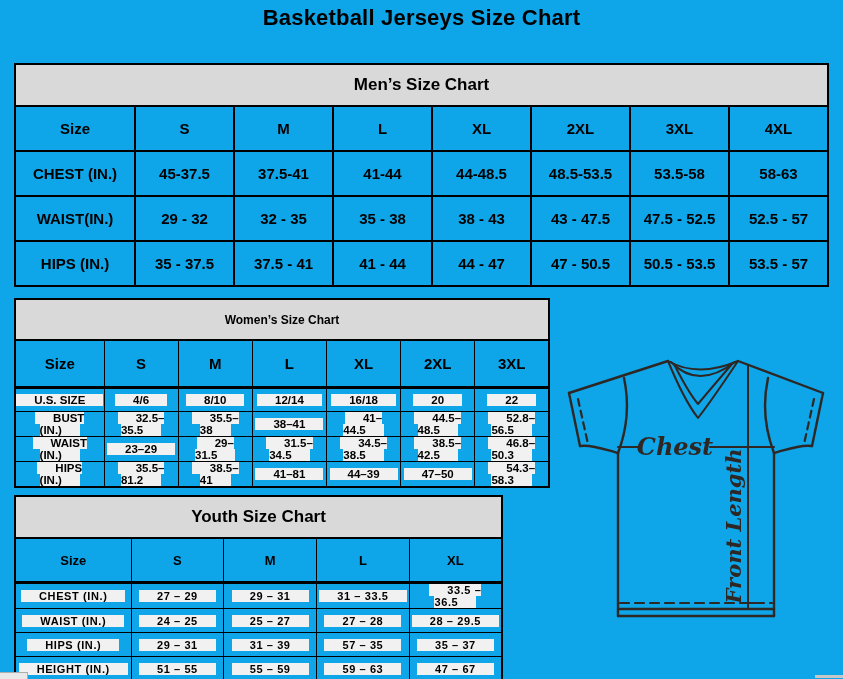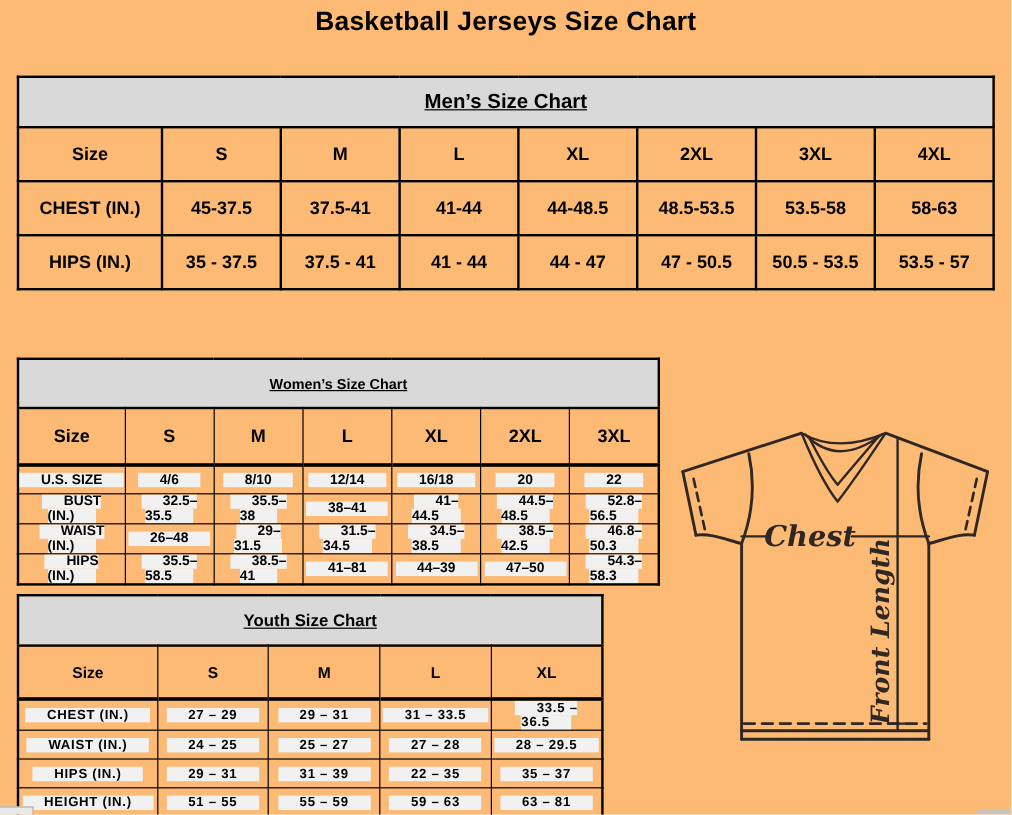--- a/index.html
+++ b/index.html
@@ -2,54 +2,54 @@
 <html style="--table-header-bg: #d9d9d9; --border-color: #000000; --diagram-stroke: #2e2723;"><head>
 <meta charset="utf-8">
 <style>
   :root{
     --table-header-bg:#d9d9d9;
     --border-color:#000000;
     --diagram-stroke:#2e2723;
   }
   html,body{margin:0;padding:0;background:#ffffff;}
   #screen{
-    position:relative;width:843px;height:679px;background:#fdba74;
+    position:relative;width:843px;height:679px;background:#0ea5e9;
     overflow:hidden;font-family:"Liberation Sans",sans-serif;color:#000;
   }
   .abs{position:absolute;}
   #page-title{
     top:5px;left:0;width:843px;text-align:center;
     font-size:22px;font-weight:bold;letter-spacing:0.2px;
   }
   table.size-table{
     border-collapse:collapse;table-layout:fixed;
     font-family:"Liberation Sans",sans-serif;font-weight:bold;
     text-align:center;color:#000;
   }
   table.size-table th,table.size-table td{
     border-style:solid;border-color:var(--border-color);
     padding:0;overflow:hidden;vertical-align:middle;
   }
-  tr.band th{background:var(--table-header-bg);text-decoration:underline;}
+  tr.band th{background:var(--table-header-bg);}
   
   table.men{width:815px;}
   table.men th,table.men td{border-width:2px;font-size:15px;}
   table.men tr.band th{height:40px;font-size:17px;}
   table.men tr.cols th{height:43px;}
   table.men tbody td{height:43px;}
   
   table.women{width:536px;border:2px solid var(--border-color);}
   table.women th,table.women td{border-width:1px;}
   table.women tr.band th{height:39px;font-size:12px;border-bottom-width:2px;}
   table.women tr.cols th{height:45px;font-size:15px;border-bottom-width:3px;}
   table.women tbody td{height:22px;font-size:11.5px;}
   
   table.youth{width:489px;border:2px solid var(--border-color);}
   table.youth th,table.youth td{border-width:1px;}
-  table.youth tr.band th{height:40px;font-size:14px;border-bottom-width:2px;}
+  table.youth tr.band th{height:40px;font-size:17px;border-bottom-width:2px;}
   table.youth tr.cols th{height:42px;font-size:13px;border-bottom-width:3px;}
   table.youth tbody td{height:23px;font-size:11px;letter-spacing:0.6px;}
   .hl{background:#f1f1f1;padding:0 18px;}
   
   #jersey-diagram{left:564px;top:358px;width:268px;height:268px;}
   #jersey-diagram svg{display:block;}
   .serif-label{
     font-family:"DejaVu Serif",serif;font-style:italic;font-weight:bold;
     fill:var(--diagram-stroke);
   }
@@ -97,20 +97,30 @@
           <td>CHEST (IN.)</td>
           <td>45-37.5</td>
           <td>37.5-41</td>
           <td>41-44</td>
           <td>44-48.5</td>
           <td>48.5-53.5</td>
           <td>53.5-58</td>
           <td>58-63</td>
         </tr>
         <tr>
+          <td>WAIST(IN.)</td>
+          <td>29 - 32</td>
+          <td>32 - 35</td>
+          <td>35 - 38</td>
+          <td>38 - 43</td>
+          <td>43 - 47.5</td>
+          <td>47.5 - 52.5</td>
+          <td>52.5 - 57</td>
+        </tr>
+        <tr>
           <td>HIPS (IN.)</td>
           <td>35 - 37.5</td>
           <td>37.5 - 41</td>
           <td>41 - 44</td>
           <td>44 - 47</td>
           <td>47 - 50.5</td>
           <td>50.5 - 53.5</td>
           <td>53.5 - 57</td>
         </tr>
       </tbody>
@@ -156,30 +166,30 @@
           <td><span class="hl">BUST (IN.)</span></td>
           <td><span class="hl">32.5–35.5</span></td>
           <td><span class="hl">35.5–38</span></td>
           <td><span class="hl">38–41</span></td>
           <td><span class="hl">41–44.5</span></td>
           <td><span class="hl">44.5–48.5</span></td>
           <td><span class="hl">52.8–56.5</span></td>
         </tr>
         <tr>
           <td><span class="hl">WAIST (IN.)</span></td>
-          <td><span class="hl">26–48</span></td>
+          <td><span class="hl">23–29</span></td>
           <td><span class="hl">29–31.5</span></td>
           <td><span class="hl">31.5–34.5</span></td>
           <td><span class="hl">34.5–38.5</span></td>
           <td><span class="hl">38.5–42.5</span></td>
           <td><span class="hl">46.8–50.3</span></td>
         </tr>
         <tr>
           <td><span class="hl">HIPS (IN.)</span></td>
-          <td><span class="hl">35.5–58.5</span></td>
+          <td><span class="hl">35.5–81.2</span></td>
           <td><span class="hl">38.5–41</span></td>
           <td><span class="hl">41–81</span></td>
           <td><span class="hl">44–39</span></td>
           <td><span class="hl">47–50</span></td>
           <td><span class="hl">54.3–58.3</span></td>
         </tr>
       </tbody>
     </table>
   </div>
 
@@ -216,29 +226,29 @@
           <td><span class="hl">WAIST (IN.)</span></td>
           <td><span class="hl">24 – 25</span></td>
           <td><span class="hl">25 – 27</span></td>
           <td><span class="hl">27 – 28</span></td>
           <td><span class="hl">28 – 29.5</span></td>
         </tr>
         <tr>
           <td><span class="hl">HIPS (IN.)</span></td>
           <td><span class="hl">29 – 31</span></td>
           <td><span class="hl">31 – 39</span></td>
-          <td><span class="hl">22 – 35</span></td>
+          <td><span class="hl">57 – 35</span></td>
           <td><span class="hl">35 – 37</span></td>
         </tr>
         <tr>
           <td><span class="hl">HEIGHT (IN.)</span></td>
           <td><span class="hl">51 – 55</span></td>
           <td><span class="hl">55 – 59</span></td>
           <td><span class="hl">59 – 63</span></td>
-          <td><span class="hl">63 – 81</span></td>
+          <td><span class="hl">47 – 67</span></td>
         </tr>
       </tbody>
     </table>
   </div>
 
   <div id="jersey-diagram" class="abs">
     <svg width="268" height="268" viewBox="0 0 268 268">
       <g stroke="#2e2723" fill="none" stroke-linecap="round" stroke-linejoin="round">
 
         <g stroke-width="2.4">

